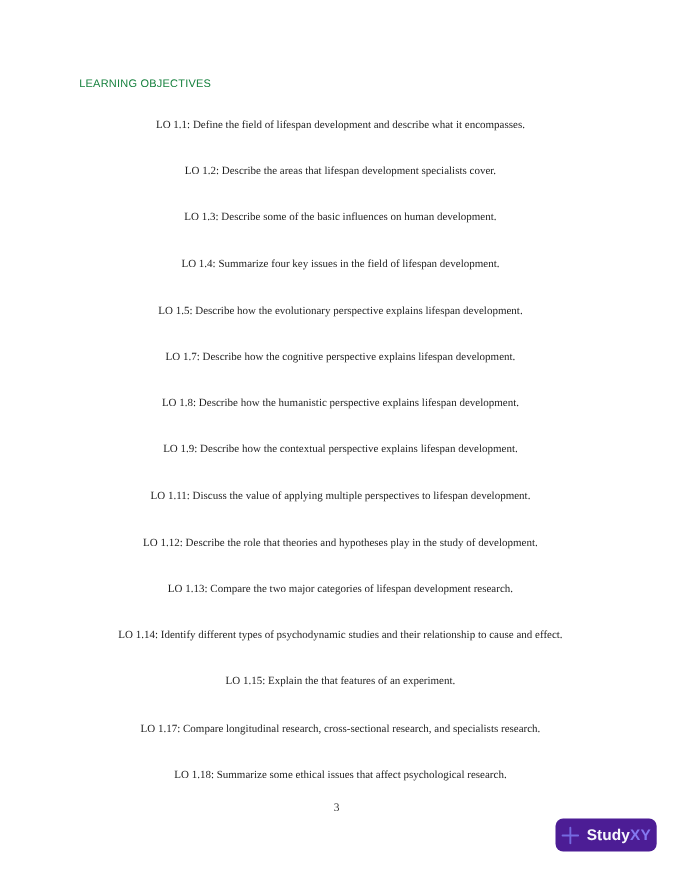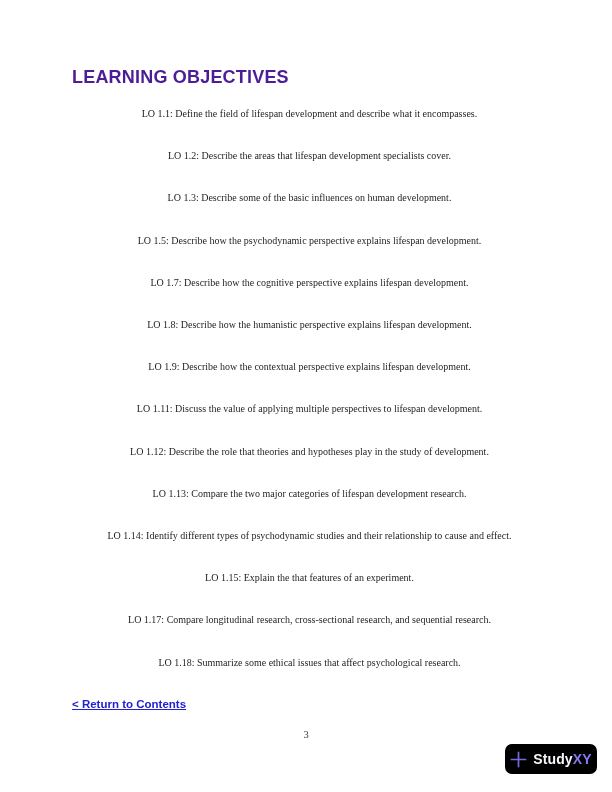--- a/index.html
+++ b/index.html
@@ -17,25 +17,25 @@
     background: #ffffff;
   }
   .content {
     position: absolute;
     left: 72px;
     top: 70px;
     width: 475px;
   }
   .doc-title {
     font-family: "Liberation Sans", sans-serif;
-    font-weight: 700;
-    font-size: 18px;
+    font-weight: 400;
+    font-size: 10px;
     line-height: 14px;
     letter-spacing: 0.2px;
-    color: #4c1d95;
+    color: #15803d;
     margin: 0 0 9px 0;
   }
   .lo {
     font-family: "Liberation Serif", serif;
     font-size: 10px;
     line-height: 25.2px;
     color: #1e1e1e;
     margin: 17px;
     white-space: nowrap;
     text-align: center;
@@ -59,21 +59,21 @@
     font-family: "Liberation Serif", serif;
     font-size: 10.5px;
     color: #3a3a3a;
   }
   .logo-badge {
     position: absolute;
     left: 505px;
     top: 744px;
     width: 92px;
     height: 30px;
-    background: #000000;
+    background: #4c1d95;
     border-radius: 7px;
     display: flex;
     align-items: center;
     justify-content: center;
     gap: 6px;
     box-sizing: border-box;
   }
   .logo-badge .plus {
     width: 17px;
     height: 17px;
@@ -97,34 +97,34 @@
 <div class="page">
 
   <div class="content">
     <h1 class="doc-title">LEARNING OBJECTIVES</h1>
 
     <div>
 
     <p class="lo">LO 1.1: Define the field of lifespan development and describe what it encompasses.</p>
         <p class="lo">LO 1.2: Describe the areas that lifespan development specialists cover.</p>
         <p class="lo">LO 1.3: Describe some of the basic influences on human development.</p>
-        <p class="lo">LO 1.5: Describe how the psychodynamic perspective explains lifespan development.</p>
+        <p class="lo">LO 1.4: Summarize four key issues in the field of lifespan development.</p>
+        <p class="lo">LO 1.5: Describe how the evolutionary perspective explains lifespan development.</p>
         <p class="lo">LO 1.7: Describe how the cognitive perspective explains lifespan development.</p>
         <p class="lo">LO 1.8: Describe how the humanistic perspective explains lifespan development.</p>
         <p class="lo">LO 1.9: Describe how the contextual perspective explains lifespan development.</p>
         <p class="lo">LO 1.11: Discuss the value of applying multiple perspectives to lifespan development.</p>
         <p class="lo">LO 1.12: Describe the role that theories and hypotheses play in the study of development.</p>
         <p class="lo">LO 1.13: Compare the two major categories of lifespan development research.</p>
         <p class="lo">LO 1.14: Identify different types of psychodynamic studies and their relationship to cause and effect.</p>
         <p class="lo">LO 1.15: Explain the that features of an experiment.</p>
-        <p class="lo">LO 1.17: Compare longitudinal research, cross-sectional research, and sequential research.</p>
+        <p class="lo">LO 1.17: Compare longitudinal research, cross-sectional research, and specialists research.</p>
         <p class="lo">LO 1.18: Summarize some ethical issues that affect psychological research.</p>
       </div>
 
-    <a class="return-link">&lt; Return to Contents</a>
   </div>
 
   <div class="page-num">3</div>
 
   <div class="logo-badge">
     <svg class="plus" viewBox="0 0 18 18">
       <line x1="9" y1="1.5" x2="9" y2="16.5" stroke="#756ae0" stroke-width="1.8" stroke-linecap="round"></line>
       <line x1="1.5" y1="9" x2="16.5" y2="9" stroke="#756ae0" stroke-width="1.8" stroke-linecap="round"></line>
     </svg>
     <span class="brand"><span class="brand-study">Study</span><span class="brand-xy">XY</span></span>

